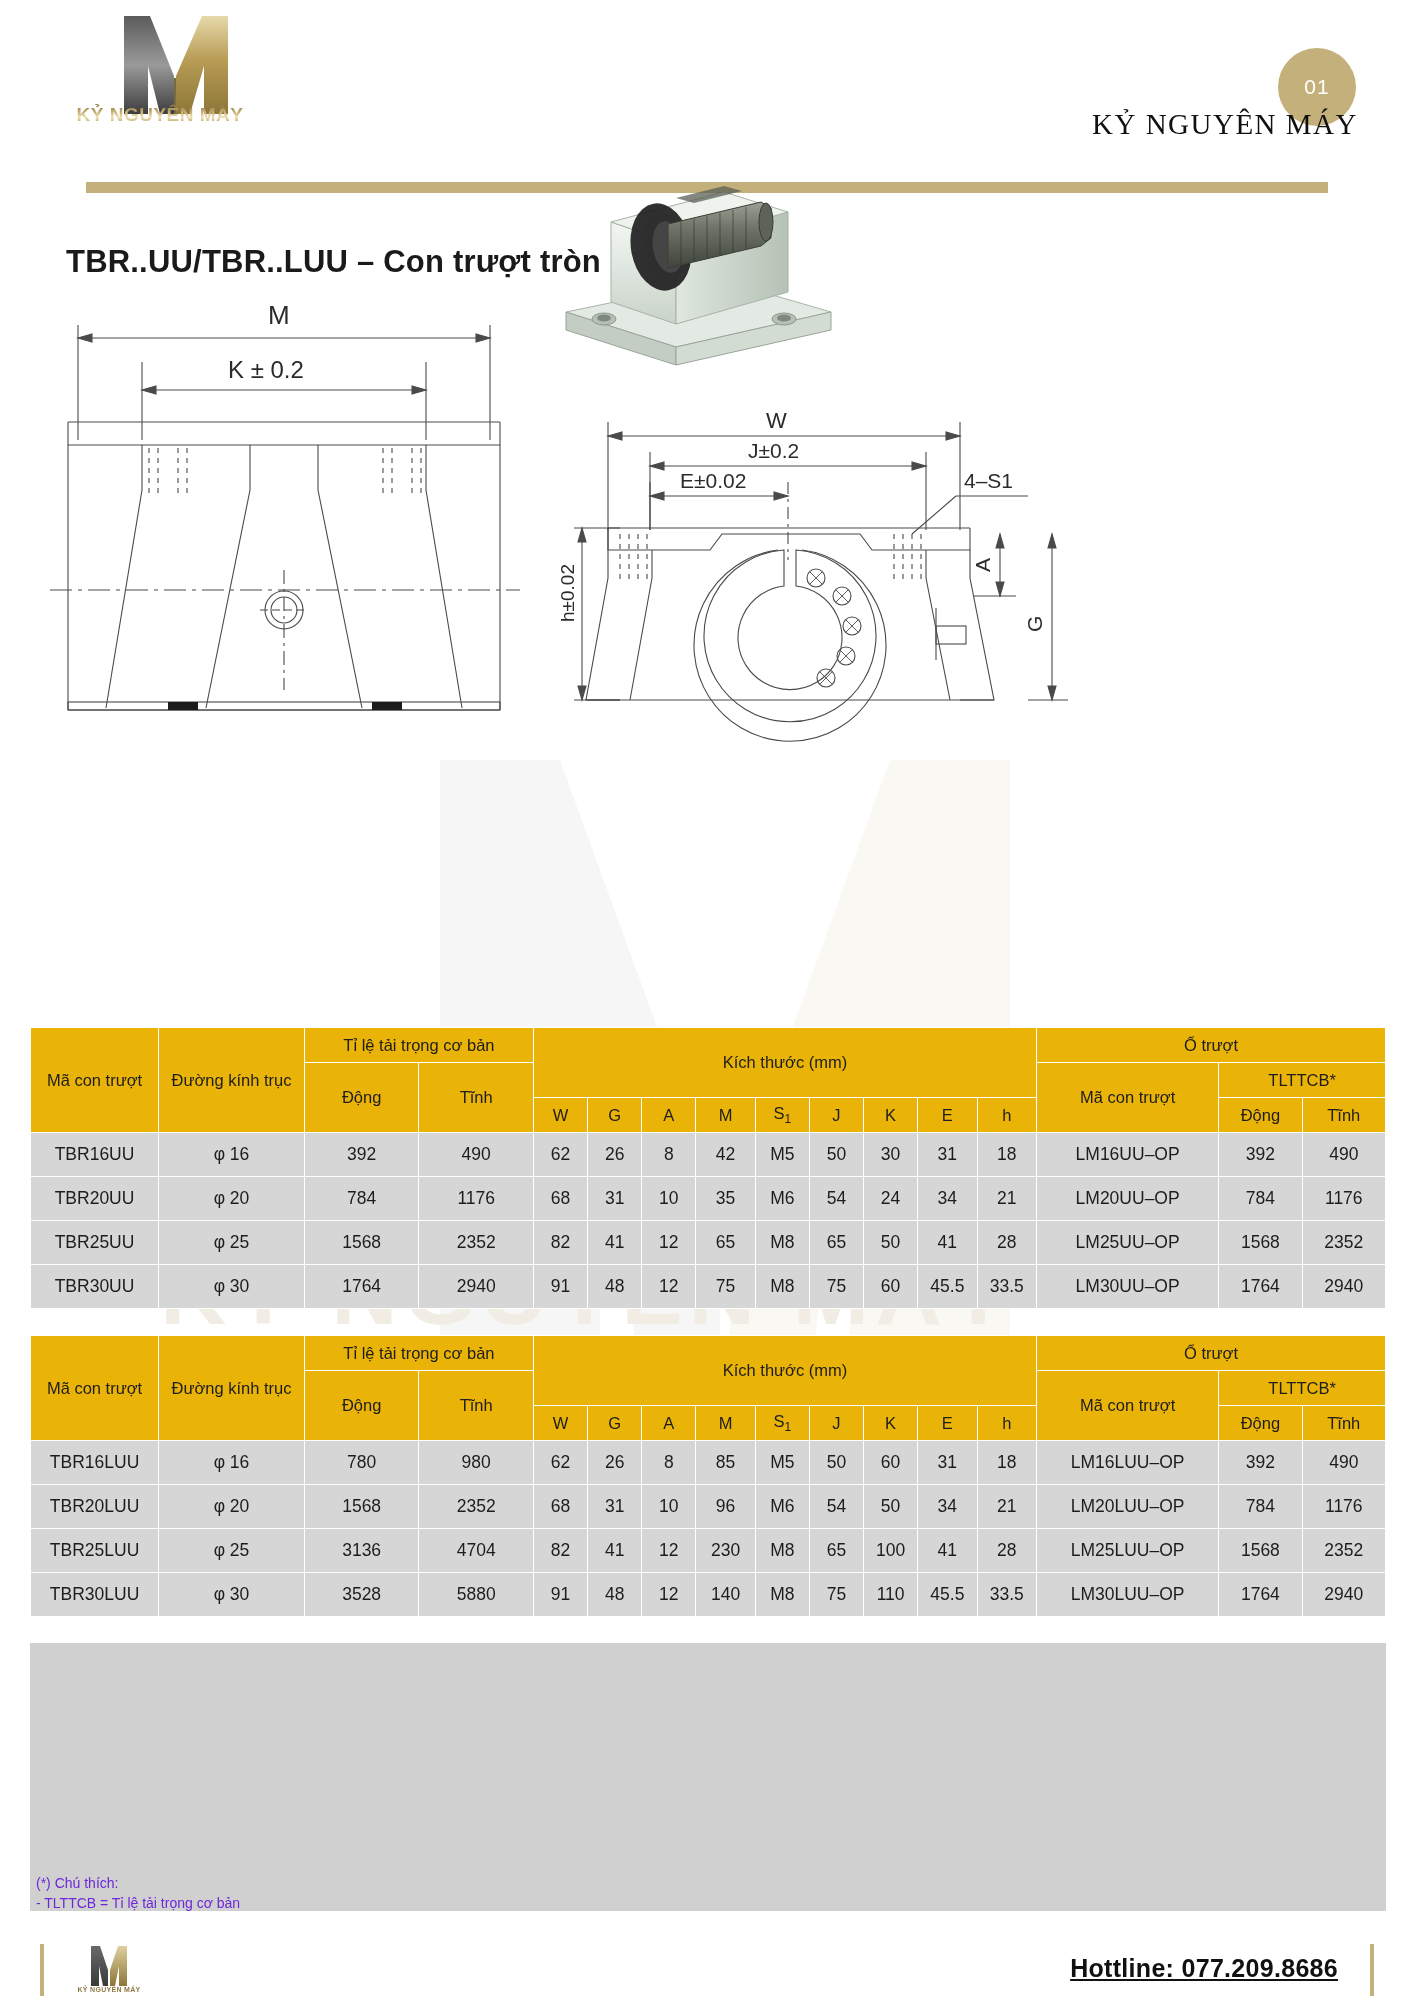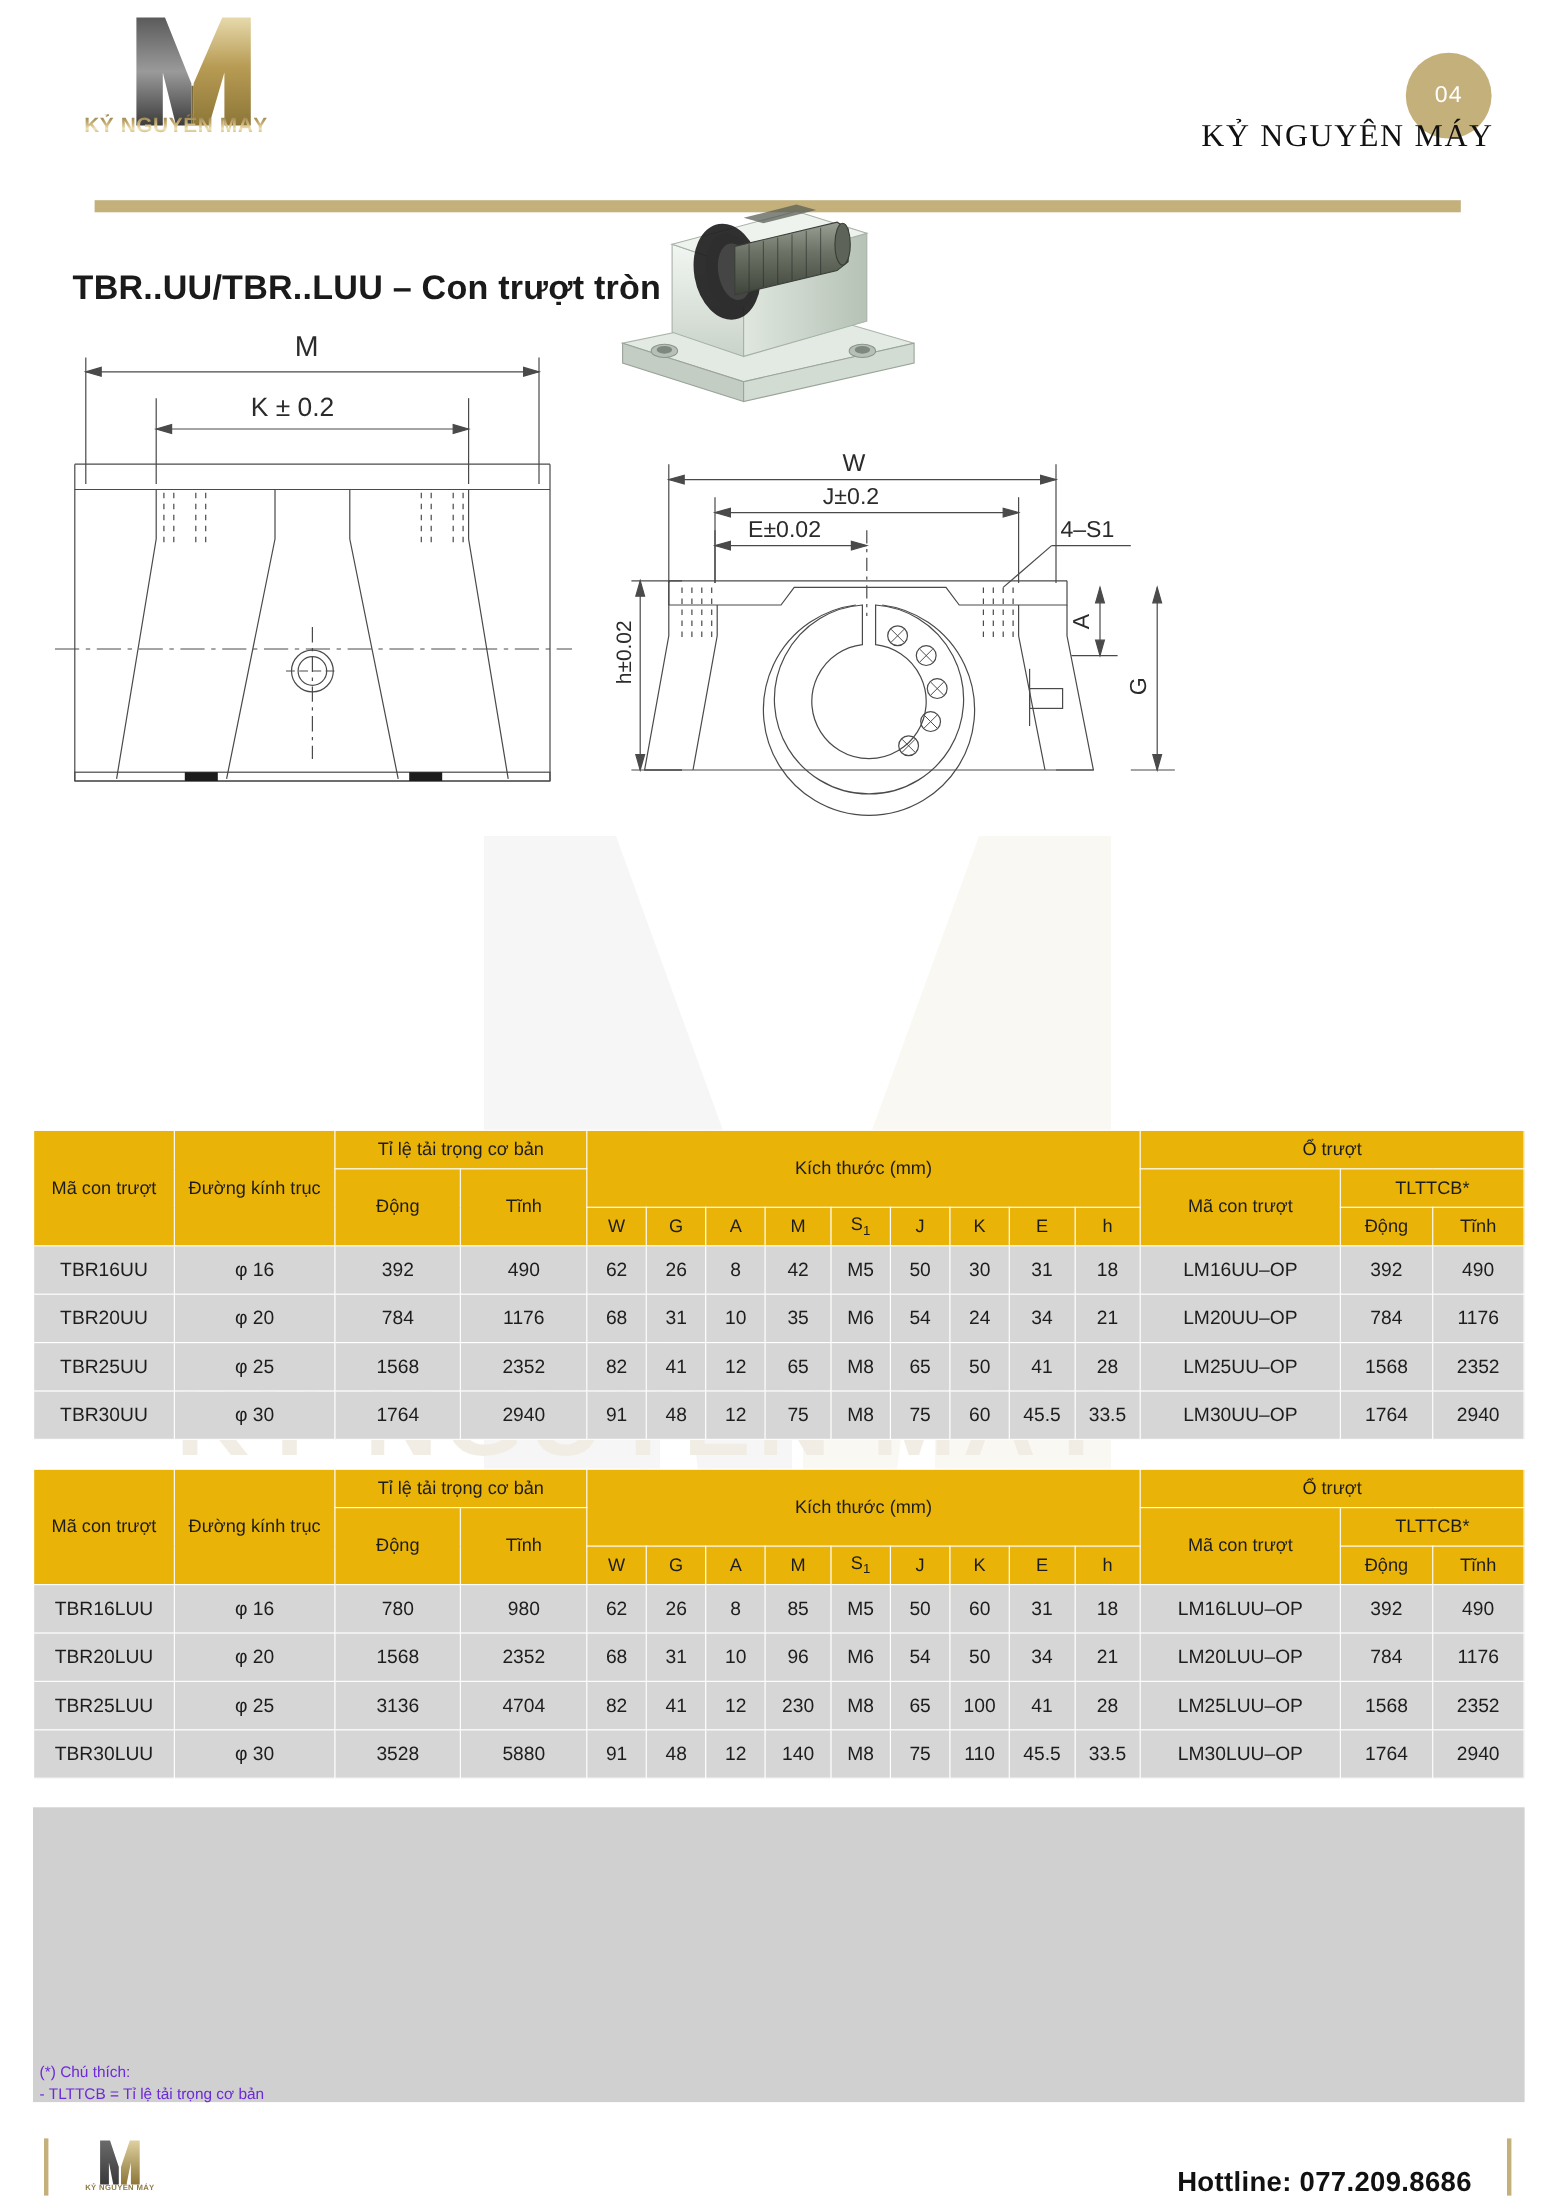--- a/index.html
+++ b/index.html
@@ -64,22 +64,22 @@
   .wm-text{position:absolute;left:160px;top:480px;font-size:92px;font-weight:bold;
     color:#b09b63;letter-spacing:6px;white-space:nowrap;}
 
   
   .footer{position:absolute;left:0;top:1940px;width:1414px;height:60px;}
   .foot-bar-l{position:absolute;left:40px;top:4px;width:4px;height:52px;background:#c4b07a;}
   .foot-bar-r{position:absolute;right:40px;top:4px;width:4px;height:52px;background:#c4b07a;}
   .foot-logo{position:absolute;left:78px;top:4px;width:62px;height:52px;}
   .foot-word{position:absolute;left:64px;top:46px;width:90px;text-align:center;font-size:7px;
     font-weight:bold;color:#8d7a45;letter-spacing:.3px;}
-  .hotline{position:absolute;right:76px;top:30px;font-size:25px;font-weight:bold;
-    letter-spacing:.3px;white-space:nowrap;color:#111;}
+  .hotline{position:absolute;right:76px;top:14px;font-size:25px;font-weight:bold;
+    letter-spacing:.3px;white-space:nowrap;color:#111;text-decoration:underline;}
 </style>
 </head>
 <body>
 
 <div class="header">
 
   <div class="logo-mark">
     <svg width="176" height="108" viewBox="0 0 176 108">
       <defs>
         <linearGradient id="gA" x1="0" y1="0" x2="0" y2="1">
@@ -93,21 +93,21 @@
           <stop offset="1" stop-color="#8d7637"></stop>
         </linearGradient>
       </defs>
       <polygon points="36,2 62,2 86,62 86,100 72,100 60,52 60,100 36,100" fill="url(#gA)"></polygon>
       <polygon points="140,2 114,2 88,62 88,100 102,100 116,52 116,100 140,100" fill="url(#gB)"></polygon>
       <polygon points="86,64 88,64 88,100 86,100" fill="#7a6a3e"></polygon>
     </svg>
   </div>
   <div class="logo-word">KỶ NGUYÊN MÁY</div>
 
-  <div class="page-badge">04</div>
+  <div class="page-badge">01</div>
   <div class="brand-right">KỶ NGUYÊN MÁY</div>
   <div class="gold-rule"></div>
 </div>
 
 <div class="page-title">TBR..UU/TBR..LUU – Con trượt tròn khuyết</div>
 
 <div class="product-photo">
   <svg width="285" height="205" viewBox="0 0 285 205">
     <defs>
       <linearGradient id="alu" x1="0" y1="0" x2="0" y2="1">

